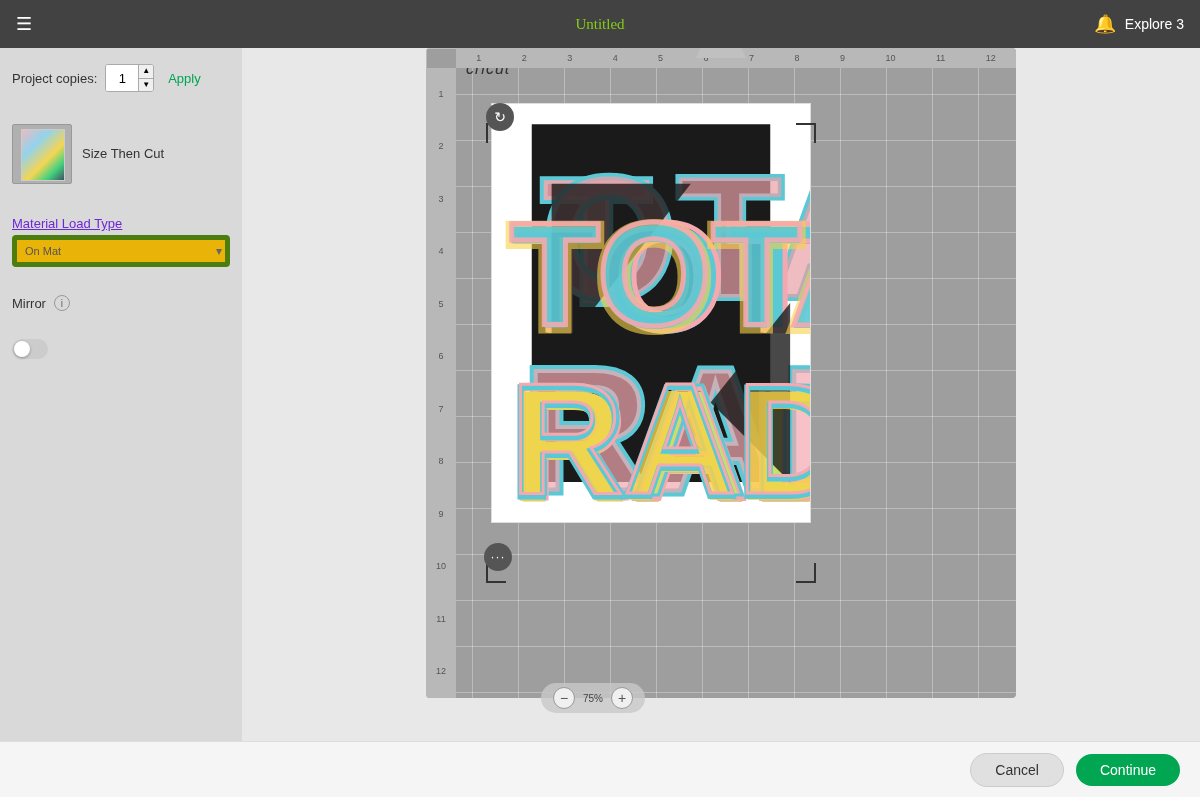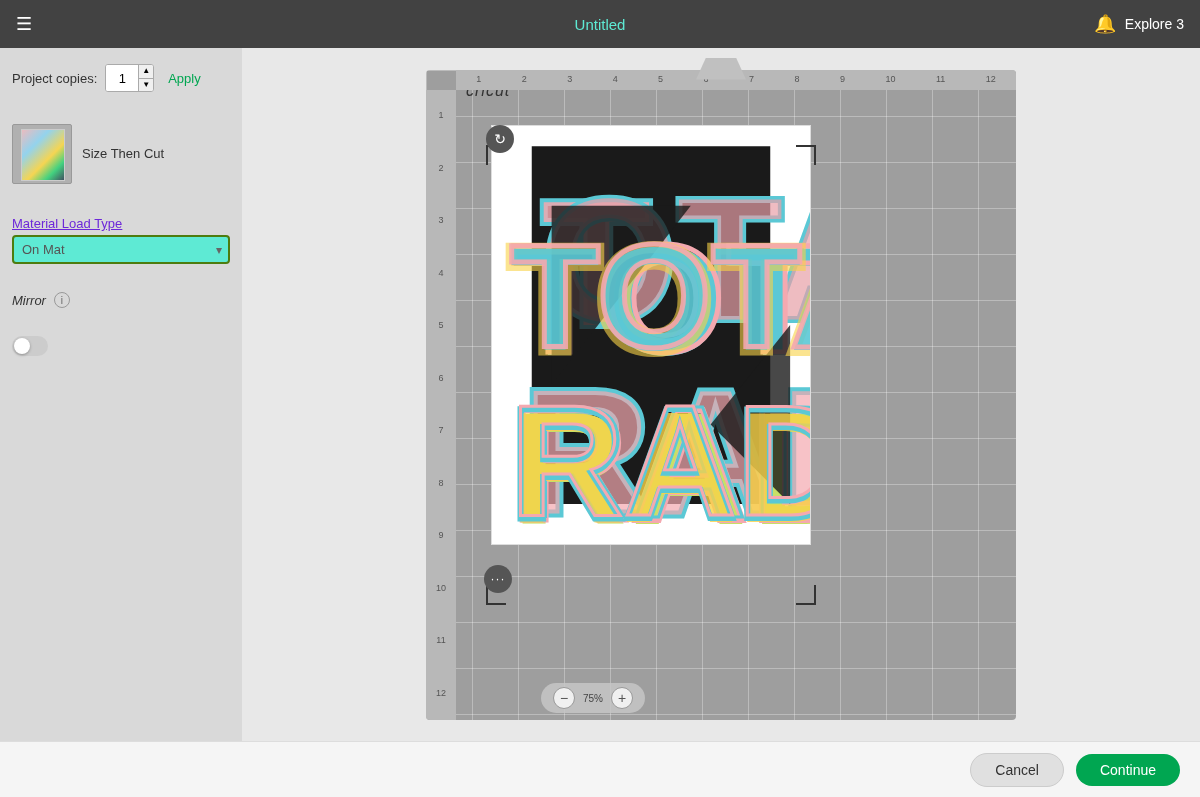--- a/index.html
+++ b/index.html
@@ -9,21 +9,21 @@
     .header {
       background: #424242;
       height: 48px;
       display: flex;
       align-items: center;
       padding: 0 16px;
       flex-shrink: 0;
     }
     .header-menu-icon { color: white; font-size: 18px; cursor: pointer; margin-right: 16px; }
     .header-title { color: white; font-size: 15px; font-weight: 500; flex: 1; }
-    .header-center { position: absolute; left: 50%; transform: translateX(-50%); color: #5eead4; font-size: 15px; }
+    .header-center { position: absolute; left: 50%; transform: translateX(-50%); color: #84cc16; font-size: 15px; font-family: Liberation Serif, serif; }
     .header-right { display: flex; align-items: center; gap: 8px; color: white; font-size: 14px; margin-left: auto; }
     .bell-icon { font-size: 18px; }
 
     
     .main-layout {
       display: flex;
       flex: 1;
       overflow: hidden;
     }
 
@@ -121,24 +121,24 @@
       background: linear-gradient(135deg, #e8b4b8 0%, #87ceeb 30%, #f4d03f 60%, #2ecc71 80%, #2c3e50 100%);
       opacity: 0.9;
     }
     .mat-label { font-size: 13px; color: #333; font-weight: 500; line-height: 1.3; }
 
     .section-label { font-size: 13px; color: #6d28d9; font-weight: 500; margin-bottom: 4px; text-decoration: underline; }
 
     .select-dropdown {
       width: 100%;
       padding: 5px 8px;
-      background: #5eead4;
-      border: 2px solid #4d7c0f;
+      background: #eab308;
+      border: 5px solid #4d7c0f;
       border-radius: 4px;
-      font-size: 13px;
+      font-size: 11px;
       color: #555;
       appearance: none;
       cursor: pointer;
       position: relative;
     }
     .select-wrap { position: relative; }
     .select-wrap::after {
       content: '▾';
       position: absolute;
       right: 8px;
@@ -147,21 +147,21 @@
       pointer-events: none;
       color: #666;
       font-size: 12px;
     }
 
     .mirror-row {
       display: flex;
       align-items: center;
       gap: 8px;
     }
-    .mirror-label { font-size: 13px; color: #333; font-style: italic; }
+    .mirror-label { font-size: 13px; color: #333; }
     .info-icon {
       width: 16px;
       height: 16px;
       border: 1px solid #999;
       border-radius: 50%;
       display: flex;
       align-items: center;
       justify-content: center;
       font-size: 10px;
       color: #666;
@@ -189,21 +189,21 @@
       box-shadow: 0 1px 3px rgba(0,0,0,0.3);
     }
 
     
     .canvas-area {
       flex: 1;
       background: #e8e8e8;
       display: flex;
       flex-direction: column;
       align-items: center;
-      justify-content: center;
+      justify-content: flex-start;
       position: relative;
     }
 
     .mat-container {
       position: relative;
       width: 590px;
       height: 650px;
     }
 
     .mat-board {

